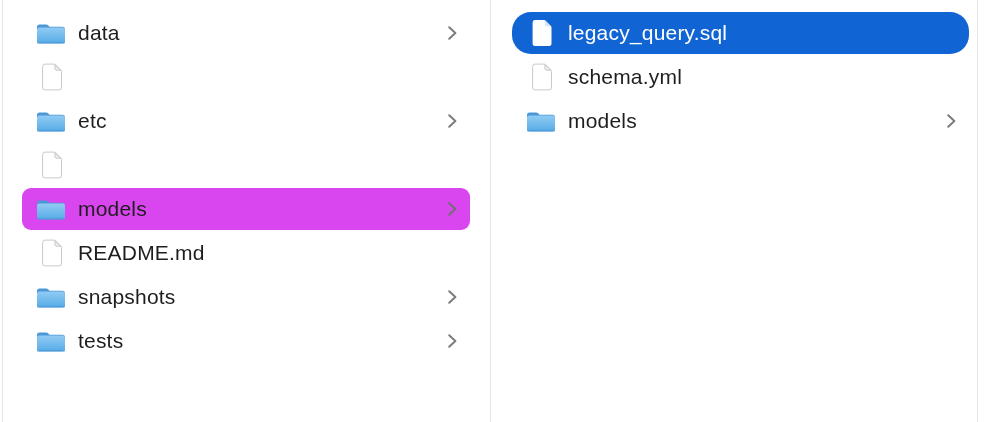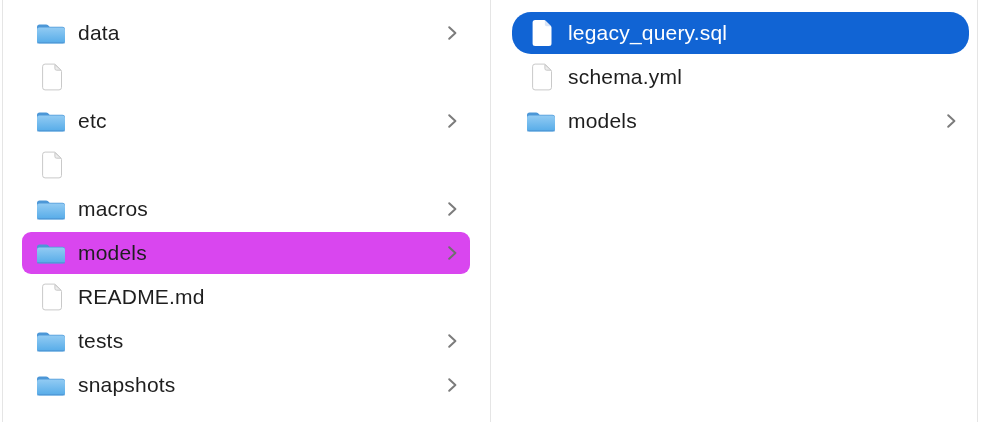--- a/index.html
+++ b/index.html
@@ -126,33 +126,20 @@
     </div>
 
     <div class="row">
       <span class="icon">
           <svg class="doc" width="23" height="28" viewBox="0 0 23 28">
             <use href="#doc-shape"></use>
           </svg>
         </span>
     </div>
 
-    <div class="row">
-      <span class="icon">
-          <svg width="30" height="24" viewBox="0 0 30 24">
-            <use href="#folder-shape"></use>
-          </svg>
-        </span>
-      <span class="label">macros</span>
-      <span class="chev">
-          <svg width="11" height="16" viewBox="0 0 11 16">
-            <use href="#chev-shape"></use>
-          </svg>
-        </span>
-    </div>
 
     <div class="row sel-gray">
       <span class="icon">
           <svg width="30" height="24" viewBox="0 0 30 24">
             <use href="#folder-shape"></use>
           </svg>
         </span>
       <span class="label">models</span>
       <span class="chev">
           <svg width="11" height="16" viewBox="0 0 11 16">
@@ -169,35 +156,35 @@
         </span>
       <span class="label">README.md</span>
     </div>
 
     <div class="row">
       <span class="icon">
           <svg width="30" height="24" viewBox="0 0 30 24">
             <use href="#folder-shape"></use>
           </svg>
         </span>
+      <span class="label">snapshots</span>
+      <span class="chev">
+          <svg width="11" height="16" viewBox="0 0 11 16">
+            <use href="#chev-shape"></use>
+          </svg>
+        </span>
+    </div>
+
+    <div class="row">
+      <span class="icon">
+          <svg width="30" height="24" viewBox="0 0 30 24">
+            <use href="#folder-shape"></use>
+          </svg>
+        </span>
       <span class="label">tests</span>
-      <span class="chev">
-          <svg width="11" height="16" viewBox="0 0 11 16">
-            <use href="#chev-shape"></use>
-          </svg>
-        </span>
-    </div>
-
-    <div class="row">
-      <span class="icon">
-          <svg width="30" height="24" viewBox="0 0 30 24">
-            <use href="#folder-shape"></use>
-          </svg>
-        </span>
-      <span class="label">snapshots</span>
       <span class="chev">
           <svg width="11" height="16" viewBox="0 0 11 16">
             <use href="#chev-shape"></use>
           </svg>
         </span>
     </div>
 
   </div>
 </div>
 

